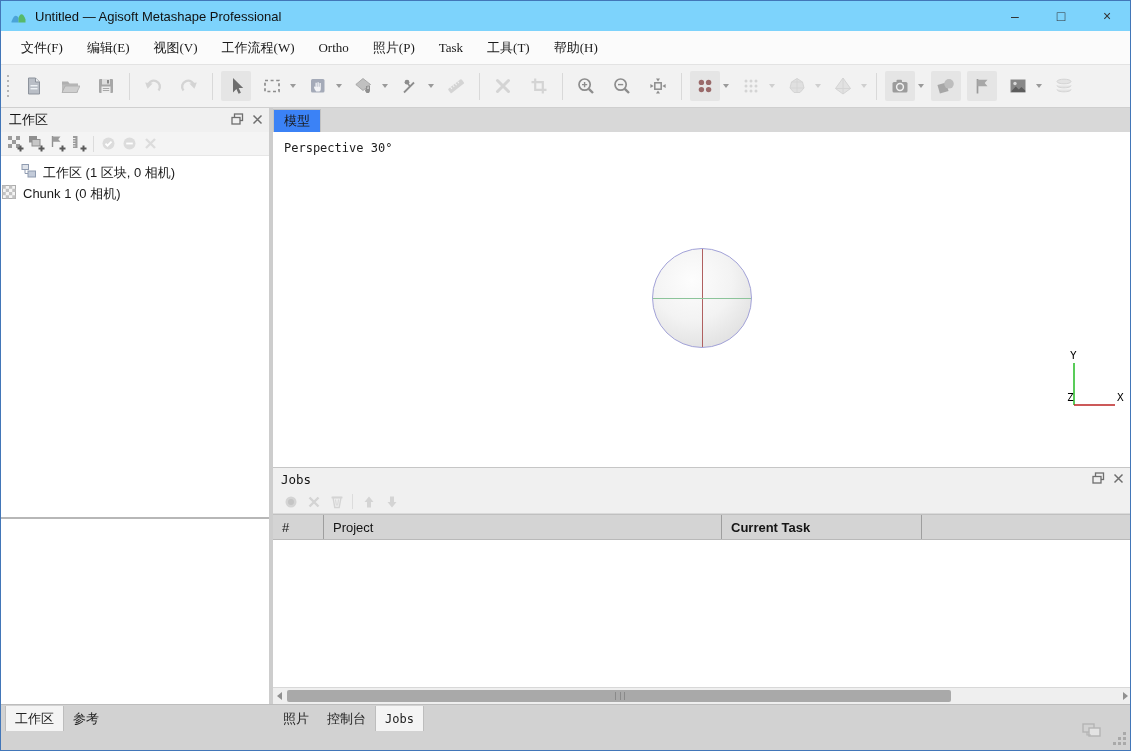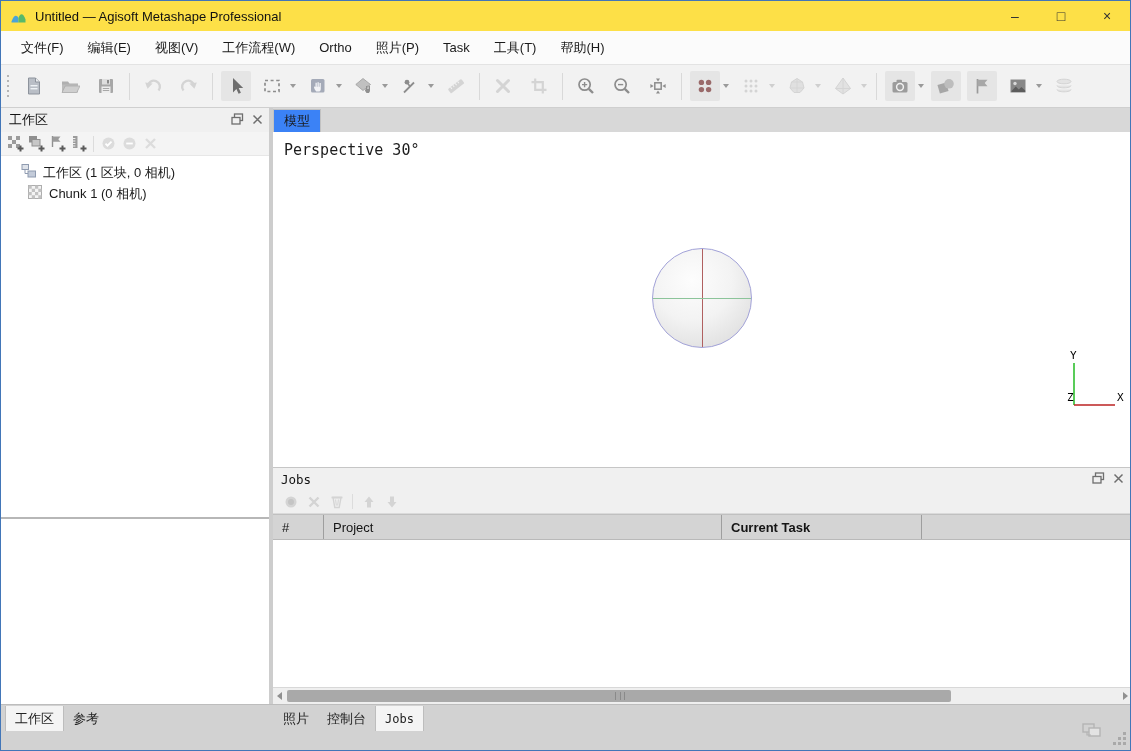--- a/index.html
+++ b/index.html
@@ -2,31 +2,31 @@
 <html><head>
 <meta charset="utf-8">
 <style>
   html,body{margin:0;padding:0;background:#888;}
   #win{position:relative;width:1131px;height:751px;background:#fff;overflow:hidden;
        border:1px solid #4276b8;box-sizing:border-box;
        font-family:"Liberation Sans",sans-serif;font-size:13px;color:#1a1a1a;}
   .abs{position:absolute;}
 
   
-  .titlebar{left:0;top:0;width:100%;height:30px;background:#fde047;display:flex;align-items:center;}
+  .titlebar{left:0;top:0;width:100%;height:30px;background:#7dd3fc;display:flex;align-items:center;}
   .appicon{margin:0 8px 0 9px;display:flex;}
   .title{font-size:13px;color:#111;}
   .wincontrols{margin-left:auto;display:flex;height:100%;}
   .winbtn{width:46px;height:100%;display:flex;align-items:center;justify-content:center;
           font-size:14px;color:#333;}
 
   
   .menubar{left:0;top:30px;width:100%;height:33px;background:#fbfbfb;display:flex;
            align-items:center;padding-left:8px;box-sizing:border-box;}
-  .menuitem{padding:5px 12px;white-space:nowrap;}
+  .menuitem{padding:5px 12px;white-space:nowrap;font-family:Liberation Serif, serif;}
 
   
   .toolbar{left:0;top:63px;width:100%;height:44px;background:#f2f2f2;
            border-top:1px solid #e3e3e3;border-bottom:1px solid #cfcfcf;box-sizing:border-box;
            display:flex;align-items:center;}
   .tgrip{display:flex;flex-direction:column;gap:3px;margin:0 7px 0 6px;}
   .tgrip i{width:2px;height:2px;border-radius:50%;background:#a0a0a0;}
   .tb{width:30px;height:30px;margin:0 3px;border-radius:2px;display:flex;
       align-items:center;justify-content:center;flex:0 0 auto;}
   .tb.on{background:#e5e5e5;}
@@ -44,32 +44,32 @@
             padding:0 6px 0 8px;box-sizing:border-box;}
   .dockhead .dtitle{font-size:13px;color:#111;}
   .dockbtns{margin-left:auto;display:flex;align-items:center;gap:8px;}
   .wstoolbar{height:23px;background:#f4f4f4;display:flex;align-items:center;
              padding-left:4px;border-bottom:1px solid #e7e7e7;}
   .wsbtn{width:21px;height:20px;display:flex;align-items:center;justify-content:center;}
   .wssep{width:1px;height:16px;background:#dcdcdc;margin:0 4px;}
   .tree{padding-top:6px;}
   .treerow{display:flex;align-items:center;height:21px;gap:6px;}
   .r0{padding-left:20px;}
-  .r1{padding-left:26px;}
+  .r1{}
   .hsplit{left:0;top:516px;width:268px;height:2px;background:#b7b7b7;}
   .vsplit{left:268px;top:107px;width:4px;height:596px;background:#cdcdcd;}
 
   
   .tabstrip{left:272px;top:107px;width:859px;height:24px;background:#d8d8d8;
             display:flex;align-items:flex-end;}
   .vtab{height:23px;padding:0 10px;display:flex;align-items:center;background:#3b82f6;
         border:1px solid #c2c2c2;border-bottom:none;box-sizing:border-box;}
   .viewport{left:272px;top:131px;width:859px;height:335px;background:#ffffff;}
   .persp{position:absolute;left:11px;top:9px;font-family:"DejaVu Sans Mono",monospace;
-         font-size:15px;color:#1c1c1c;}
+         font-size:12px;color:#1c1c1c;}
   .sphere{position:absolute;left:379px;top:116px;width:100px;height:100px;border-radius:50%;
           border:1px solid #a2a2d8;box-sizing:border-box;
           background:radial-gradient(circle at 40% 32%,#fdfdfd 0%,#f3f3f3 45%,#e2e2e2 78%,#d4d4da 100%);}
   .sphere .vline{position:absolute;left:49px;top:0;width:1px;height:100%;background:#b06060;}
   .sphere .hline{position:absolute;top:49px;left:0;height:1px;width:100%;background:#8cc49a;}
   .gizmo{position:absolute;left:788px;top:217px;width:68px;height:64px;
          font-family:"DejaVu Sans Mono",monospace;font-size:11px;color:#000;}
   .gizmo span{position:absolute;}
   .axY{left:9px;top:0;}
   .axZ{left:6px;top:42px;}

